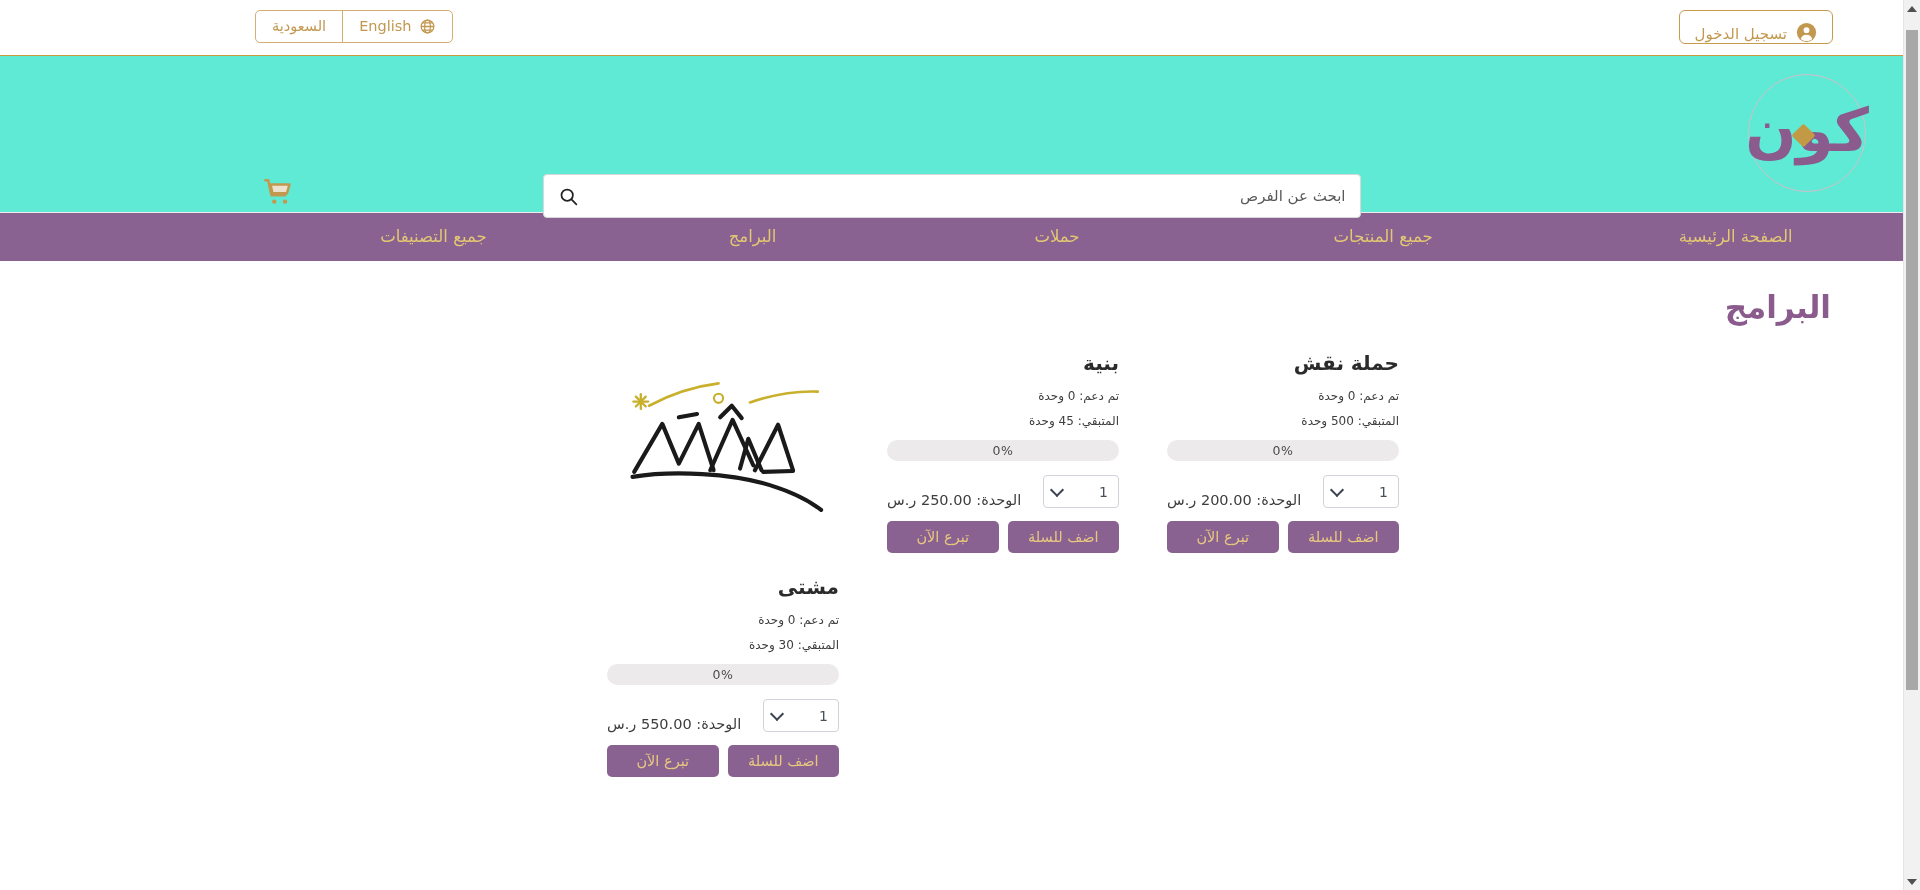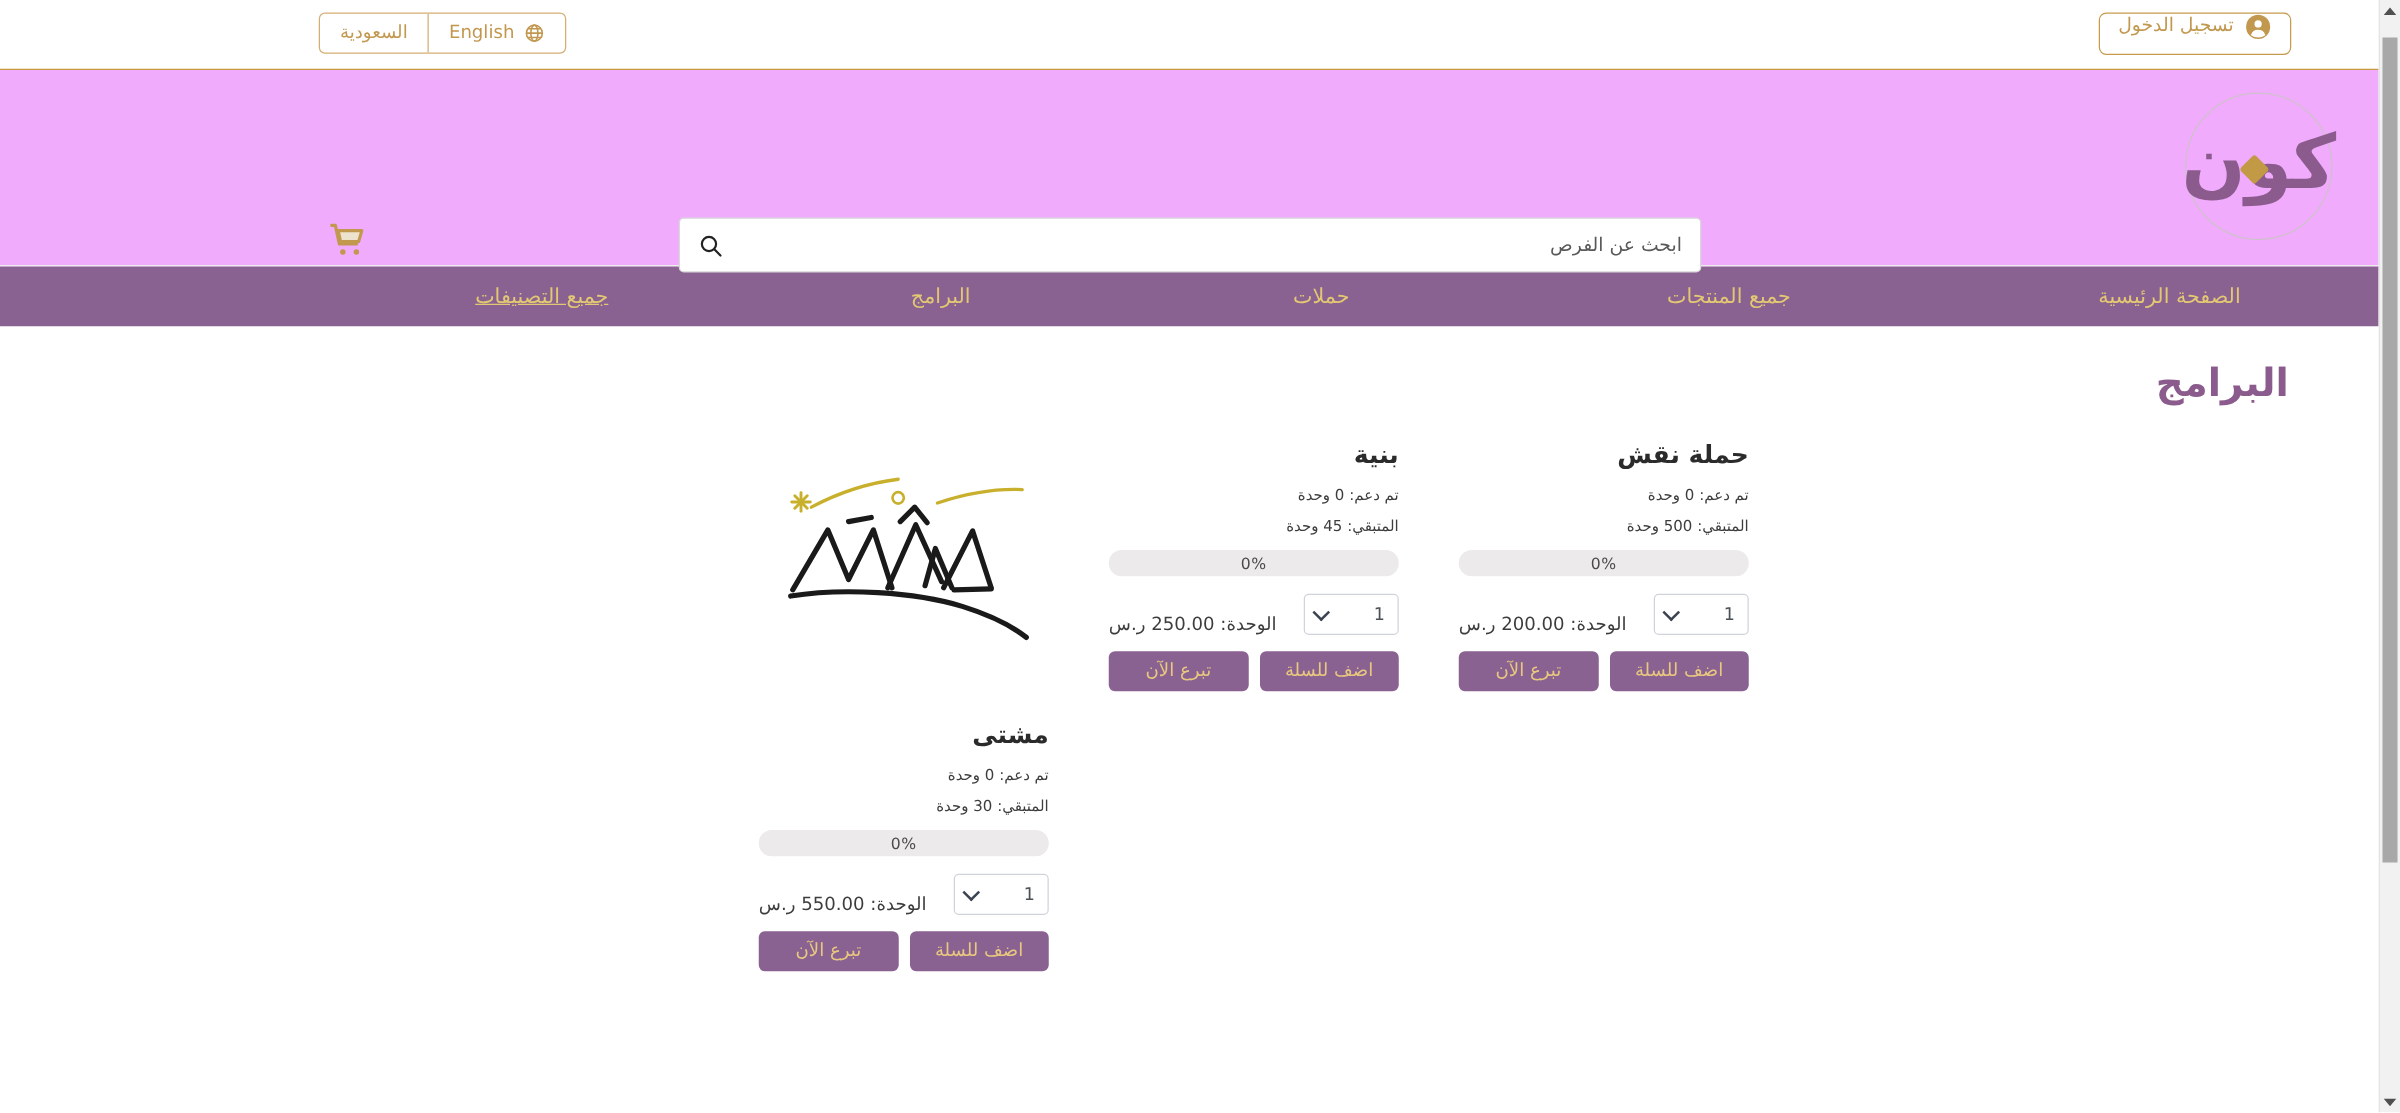--- a/index.html
+++ b/index.html
@@ -54,39 +54,39 @@
     line-height: 1;
   }
   .lang-btn + .lang-btn { border-right: 1px solid #d4ae72; }
   .globe-icon svg { display: block; }
 
   .login-btn {
     position: absolute;
     top: 10px;
     right: 70px;
     display: flex;
-    align-items: flex-start;
+    align-items: flex-end;
     gap: 9px;
     height: 34px;
     padding: 0 15px;
     border: 1px solid #c79b4e;
     border-radius: 6px;
     background: #fff;
     color: #c2984f;
     font-size: 15px;
     cursor: pointer;
     white-space: nowrap;
   }
   .login-btn .user-icon svg { display: block; }
 
   
   .header {
     position: relative;
     height: 157px;
-    background: #f0abfc;
+    background: #5eead4;
     border-bottom: 1px solid #ececec;
   }
   .brand-logo {
     position: absolute;
     right: 37px;
     top: 18px;
     width: 118px;
     height: 118px;
   }
   .brand-logo .ring {
@@ -190,21 +190,21 @@
     font-size: 16.5px;
     cursor: pointer;
     white-space: nowrap;
     line-height: 1;
     padding: 6px 4px;
   }
   .nav-item:nth-child(1) { margin-right: 20px; }
   .nav-item:nth-child(2) { margin-right: 238px; }
   .nav-item:nth-child(3) { margin-right: 246px; }
   .nav-item:nth-child(4) { margin-right: 250px; }
-  .nav-item:nth-child(5) { margin-right: 234px; text-decoration: underline; }
+  .nav-item:nth-child(5) { margin-right: 234px; }
 
   
   .page-title {
     margin: 28px 72px 0 0;
     text-align: right;
     color: #8a5b8c;
     font-size: 31px;
     font-weight: 700;
     letter-spacing: 0px;
   }

